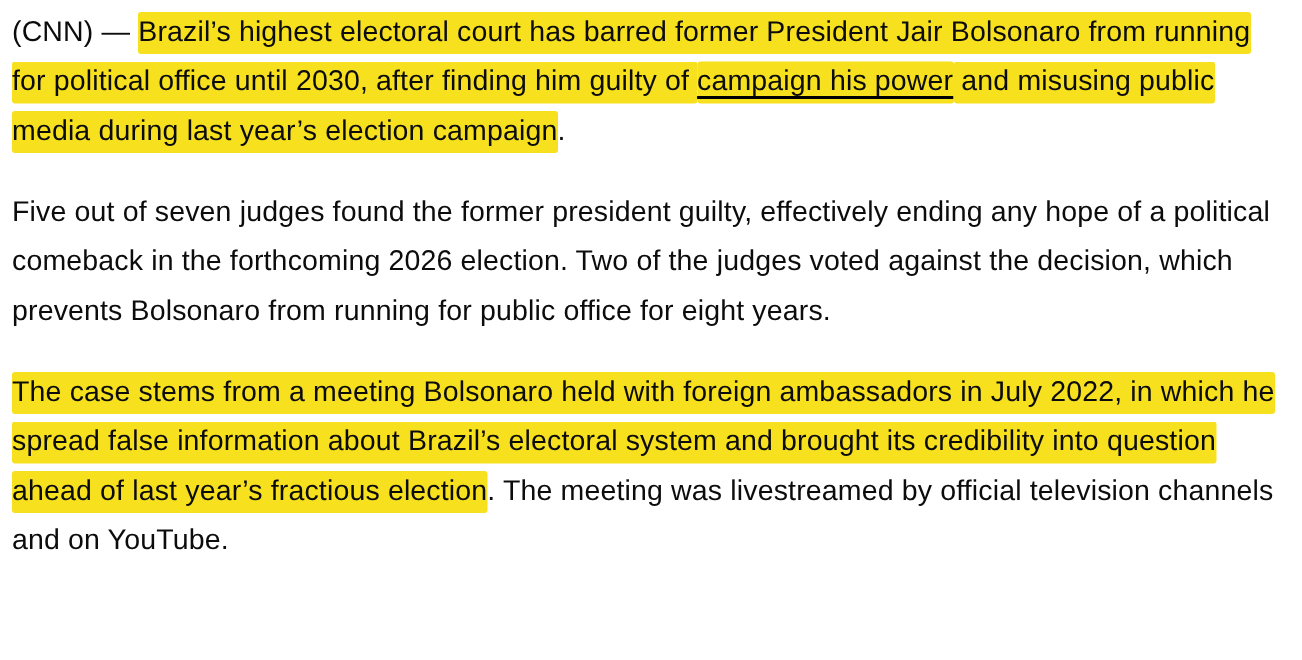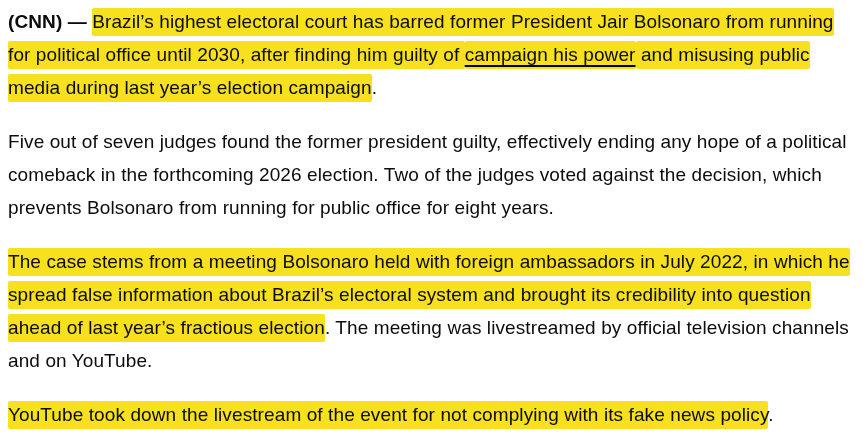--- a/index.html
+++ b/index.html
@@ -32,31 +32,30 @@
   }
   p.para:last-child { margin-bottom: 0; }
   .hl {
     background: var(--hl);
     padding: 3px 0 4px 0;
     border-radius: 2px;
     box-decoration-break: clone;
     text-align: center;
     -webkit-box-decoration-break: clone;
   }
-  .b { font-weight: 700; text-align: right; }
+  .b { font-weight: 400; text-align: right; }
   .u {
     color: inherit;
     text-decoration: underline;
     text-decoration-color: var(--underline);
     text-decoration-thickness: 2px;
     text-underline-offset: 4px;
     cursor: pointer;
   }
 </style>
 </head>
 <body>
 
 <article class="article">
     <p class="para"><span class="b">(CNN) — </span><span class="hl">Brazil’s highest electoral court has barred former President Jair Bolsonaro from running for political office until 2030, after finding him guilty of </span><a class="hl u">campaign his power</a><span class="hl"> and misusing public media during last year’s election campaign</span><span>.</span></p>
     <p class="para"><span>Five out of seven judges found the former president guilty, effectively ending any hope of a political comeback in the forthcoming 2026 election. Two of the judges voted against the decision, which prevents Bolsonaro from running for public office for eight years.</span></p>
     <p class="para"><span class="hl">The case stems from a meeting Bolsonaro held with foreign ambassadors in July 2022, in which he spread false information about Brazil’s electoral system and brought its credibility into question ahead of last year’s fractious election</span><span>. The meeting was livestreamed by official television channels and on YouTube.</span></p>
-    <p class="para"><span class="hl">YouTube took down the livestream of the event for not complying with its fake news policy</span><span>.</span></p>
   </article>
 
 </body></html>

